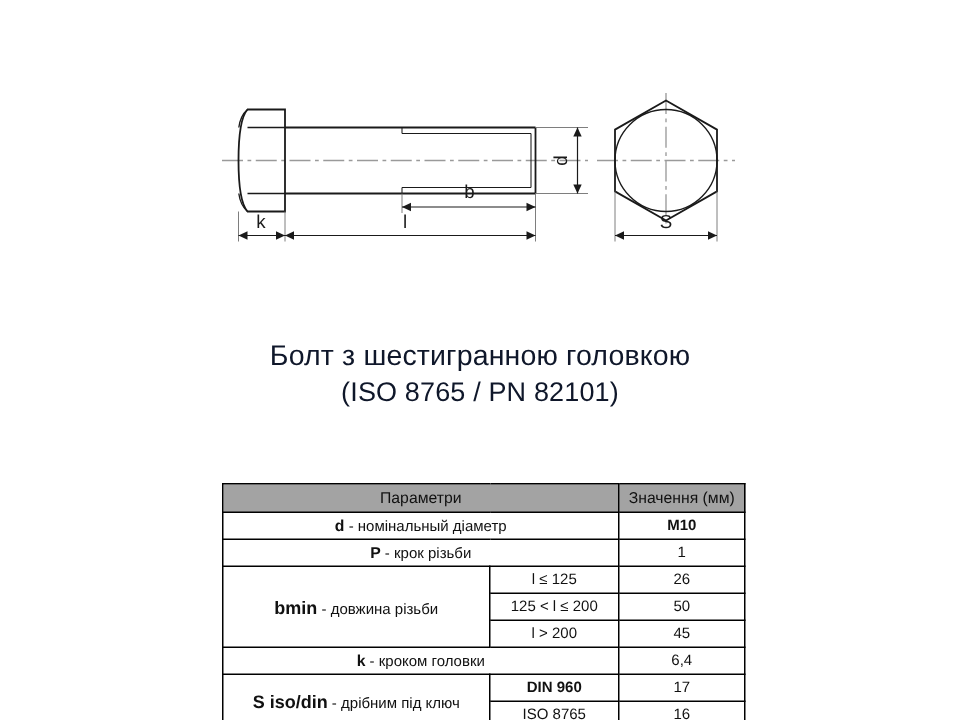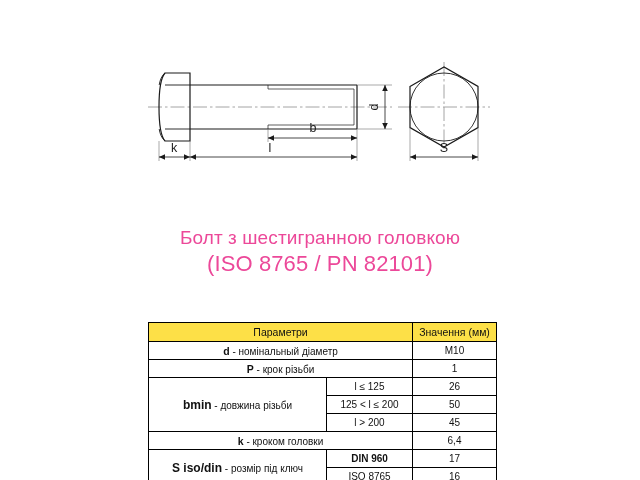--- a/index.html
+++ b/index.html
@@ -34,28 +34,28 @@
   #title-block {
     position: absolute;
     left: 0;
     top: 226px;
     width: 640px;
     text-align: center;
     line-height: 1.28;
   }
   .title-line {
     font-size: 19px;
-    color: #ec4899;
+    color: #0f172a;
     letter-spacing: 0.1px;
   }
   .title-strong {
     font-weight: bold;
   }
   #title-line-3 {
-    font-size: 22px;
+    font-size: 18px;
   }
 
   
   #spec-table-wrap {
     position: absolute;
     left: 148px;
     top: 322px;
     width: 348px;
   }
   table.spec {
@@ -68,41 +68,41 @@
     border: 1px solid #000000;
     font-size: 10px;
     padding: 1px 3px;
     text-align: center;
     vertical-align: middle;
     height: 15px;
     color: #111111;
     font-weight: normal;
   }
   table.spec thead th {
-    background: #fde047;
+    background: #a3a3a3;
     font-size: 10.5px;
     height: 16px;
   }
   .param-label {
     font-size: 9.5px;
   }
   .param-label .sym {
     font-weight: bold;
     font-size: 10.5px;
   }
   .param-label .sym-sub {
     font-weight: bold;
     font-size: 12px;
     text-align: center;
   }
   .val {
     font-size: 10px;
   }
   .val.bold {
-    font-weight: normal;
+    font-weight: bold;
   }
   .cond {
     font-size: 9.5px;
     font-weight: bold;
   }
   .std {
     font-size: 9.5px;
   }
   .std.bold {
     font-weight: bold;
@@ -230,21 +230,21 @@
           <td class="cond">l &gt; 200</td>
           <td class="val">45</td>
         </tr>
 
         <tr>
           <td colspan="2" class="param-label"><span class="sym">k</span><span> - кроком головки</span></td>
           <td class="val">6,4</td>
         </tr>
 
         <tr>
-          <td rowspan="2" class="param-label"><span class="sym-sub">S iso/din</span><span> - розмір під ключ</span></td>
+          <td rowspan="2" class="param-label"><span class="sym-sub">S iso/din</span><span> - дрібним під ключ</span></td>
           <td class="std bold">DIN 960</td>
           <td class="val">17</td>
         </tr>
         <tr>
           <td class="std">ISO 8765</td>
           <td class="val">16</td>
         </tr>
       </tbody>
     </table>
   </div>

